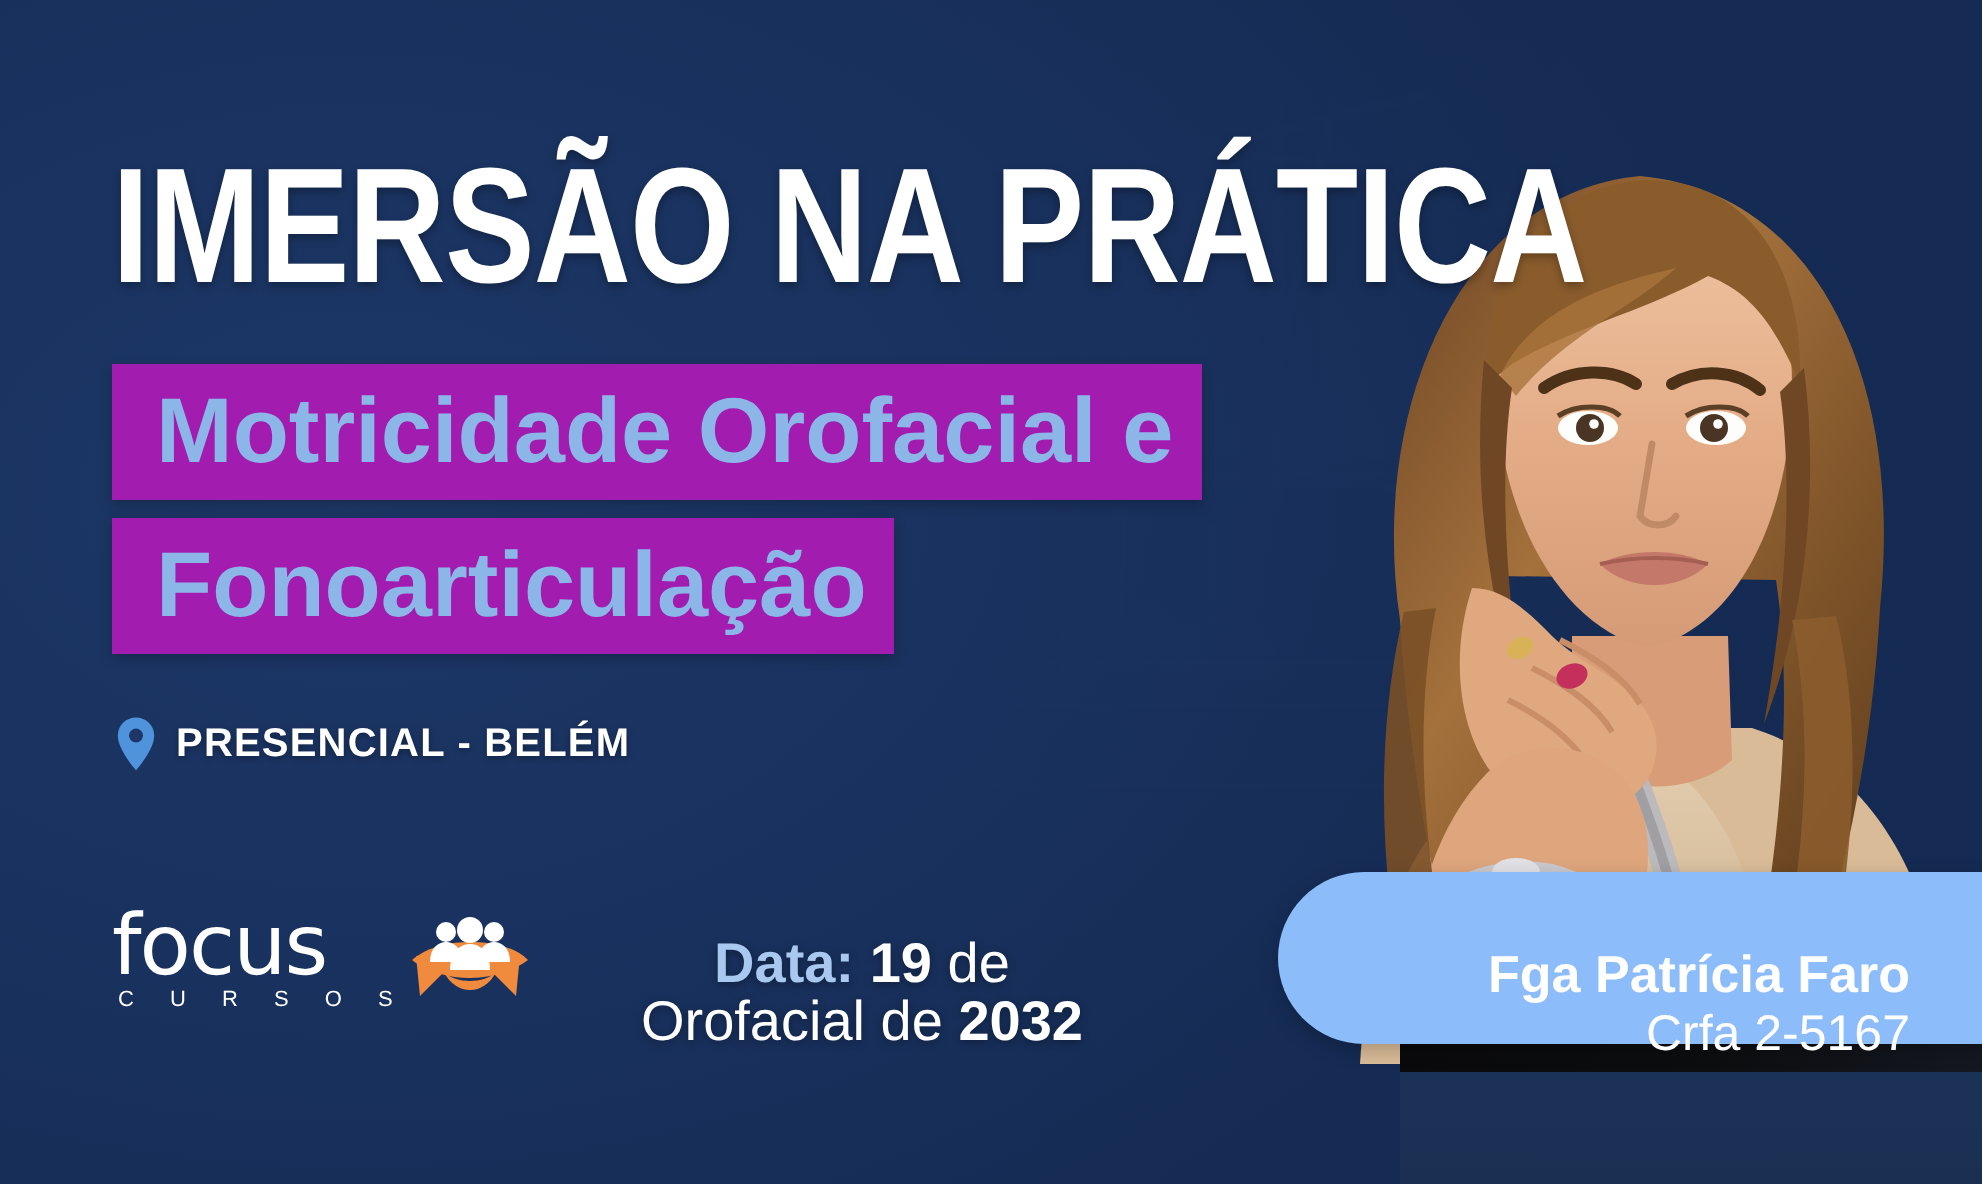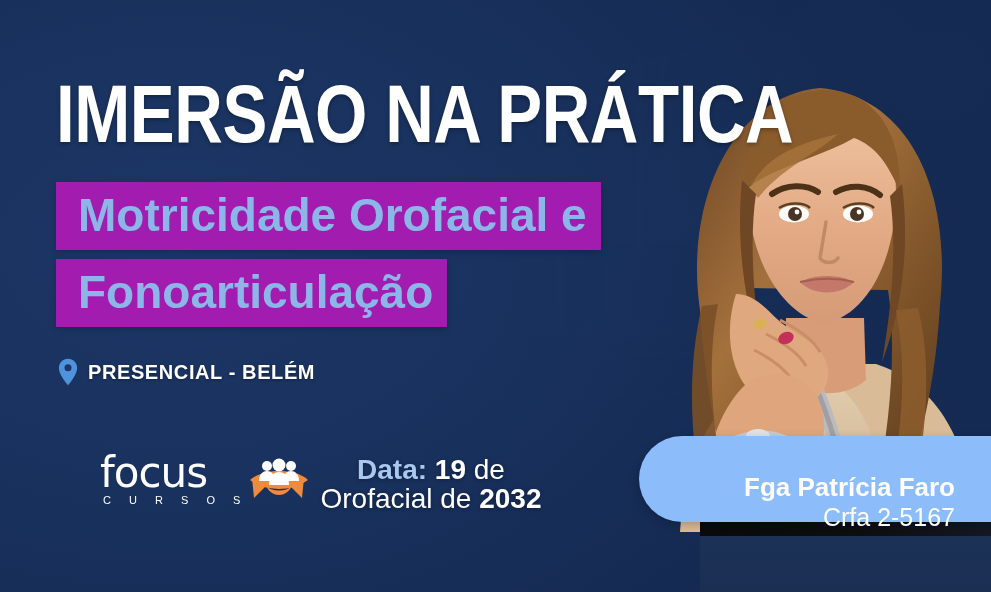--- a/index.html
+++ b/index.html
@@ -166,21 +166,20 @@
     text-shadow: 0 1px 3px rgba(0,0,0,.35);
   }
 
   
   .logo {
     position: absolute;
     left: 56px;
     top: 452px;
     width: 200px;
     height: 62px;
-    margin-left: 44px;
   }
   .logo-word {
     position: absolute;
     left: 0; top: 0;
     font-family: "DejaVu Sans", sans-serif;
     font-weight: 400;
     font-size: 42px;
     line-height: 1;
     letter-spacing: -1px;
     color: #ffffff;
@@ -200,21 +199,21 @@
     top: 2px;
     width: 62px;
     height: 54px;
   }
   .logo-mark svg { display: block; width: 100%; height: 100%; }
 
   
   .date-block {
     position: absolute;
     left: 286px;
-    top: 456px;
+    top: 468px;
     width: 290px;
     text-align: center;
     font-size: 28px;
     line-height: 1.03;
     color: #ffffff;
     text-shadow: 0 1px 4px rgba(0,0,0,.35);
   }
   .date-line { display: block; white-space: nowrap; }
   .date-key   { font-weight: 700; color: #a8c8f0; }
   .date-day   { font-weight: 700; color: #ffffff; }

